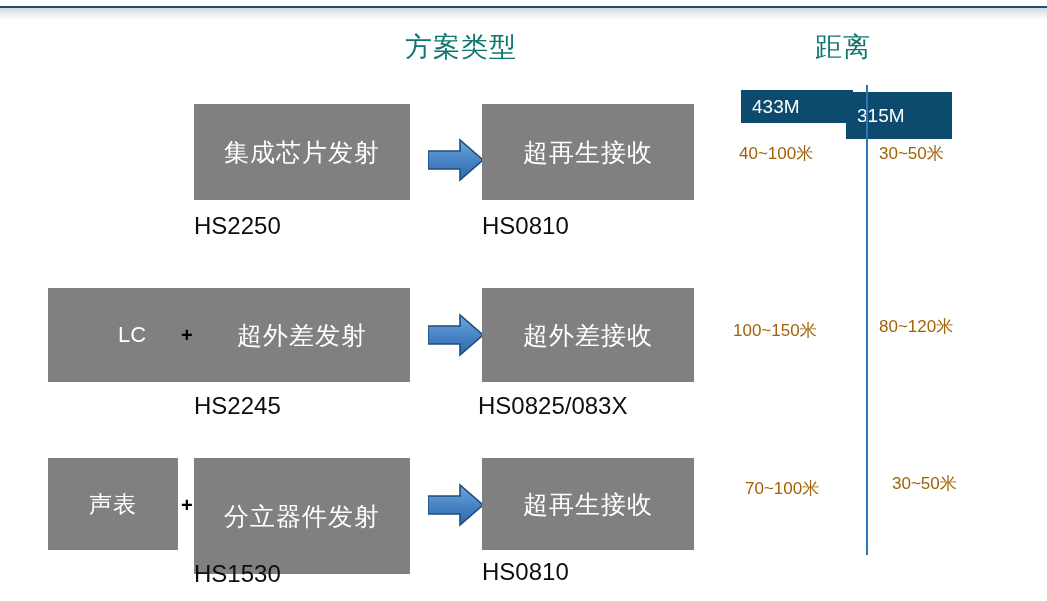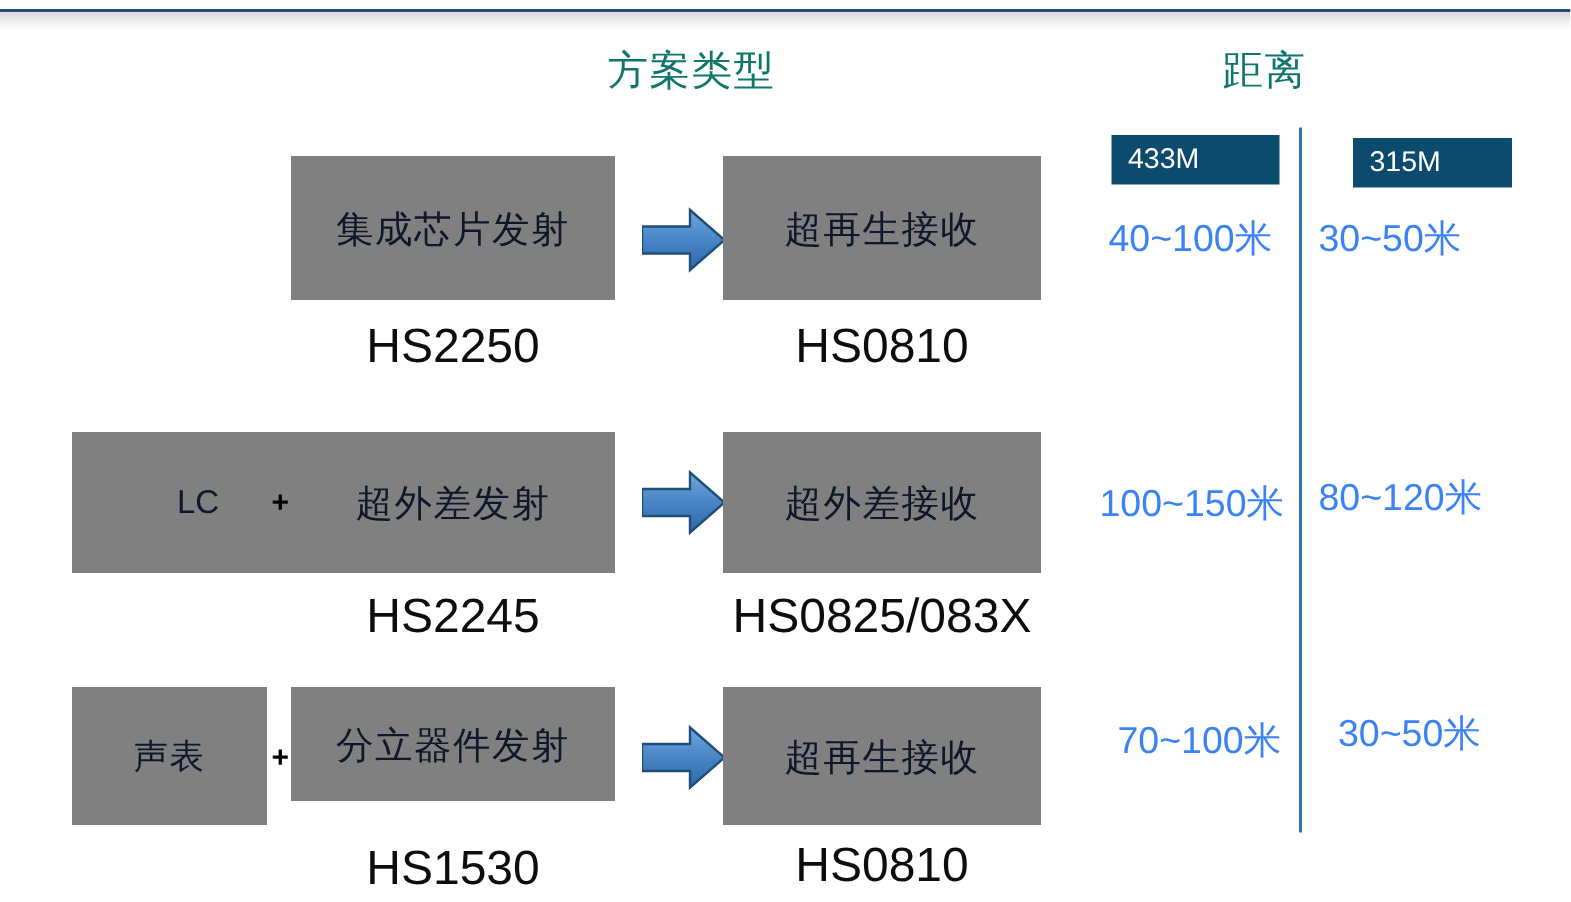--- a/index.html
+++ b/index.html
@@ -38,21 +38,21 @@
     white-space: nowrap;
     letter-spacing: 1px;
   }
   #heading-scheme { left: 405px; top: 29px; }
   #heading-distance { left: 815px; top: 29px; }
 
   
   .gbox {
     position: absolute;
     background: #808080;
-    color: #0f172a;
+    color: #ffffff;
     display: flex;
     align-items: center;
     justify-content: center;
     box-sizing: border-box;
   }
   .gbox .cn {
     font-family: "Liberation Serif", serif;
     font-size: 25px;
     letter-spacing: 1px;
     white-space: nowrap;
@@ -60,24 +60,24 @@
   .gbox .latin {
     font-family: "Liberation Sans", sans-serif;
     font-size: 22px;
     white-space: nowrap;
   }
 
   
   .caption {
     position: absolute;
     font-family: "Liberation Sans", sans-serif;
-    font-size: 32px;
+    font-size: 24px;
     color: #0d0d0d;
     white-space: nowrap;
-    text-align: center;
+    text-align: left;
   }
 
   
   .plus {
     position: absolute;
     font-family: "Liberation Sans", sans-serif;
     font-size: 20px;
     font-weight: bold;
     color: #000000;
   }
@@ -107,36 +107,36 @@
     position: absolute;
     left: 866px; top: 85px;
     width: 2px; height: 470px;
     background: #2e75b6;
   }
 
   
   .dist {
     position: absolute;
     font-family: "Liberation Sans", sans-serif;
-    font-size: 25px;
-    color: #3b82f6;
+    font-size: 17px;
+    color: #a16207;
     white-space: nowrap;
   }
 </style>
 </head>
 <body>
 
 <div id="top-rule"></div>
 <div id="top-gradient"></div>
 
 <div class="section-heading" id="heading-scheme">方案类型</div>
 <div class="section-heading" id="heading-distance">距离</div>
 
 <div class="freq-chip" style="left:741px; top:90px; width:112px; height:33px;">433M</div>
-<div class="freq-chip" style="left:902px; top:92px; width:106px; height:33px;">315M</div>
+<div class="freq-chip" style="left:846px; top:92px; width:106px; height:47px;">315M</div>
 
 <div id="col-divider"></div>
 
 <div class="gbox" style="left:194px; top:104px; width:216px; height:96px;">
   <span class="cn">集成芯片发射</span>
 </div>
 <div class="caption" style="left:194px; top:212px; width:216px;">HS2250</div>
 
 <svg class="arrow" style="left:428px; top:138px;" viewBox="0 0 56 44">
   <defs>
@@ -177,21 +177,21 @@
 <div class="caption" style="left:478px; top:392px; width:220px;">HS0825/083X</div>
 
 <div class="dist" style="left:733px; top:319px;">100~150米</div>
 <div class="dist" style="left:879px; top:315px;">80~120米</div>
 
 <div class="gbox" style="left:48px; top:458px; width:130px; height:92px;">
   <span class="cn" style="font-size:23px;">声表</span>
 </div>
 <div class="plus" style="left:181px; top:494px;">+</div>
 
-<div class="gbox" style="left:194px; top:458px; width:216px; height:76px;">
+<div class="gbox" style="left:194px; top:458px; width:216px; height:116px;">
   <span class="cn">分立器件发射</span>
 </div>
 <div class="caption" style="left:194px; top:560px; width:216px;">HS1530</div>
 
 <svg class="arrow" style="left:428px; top:483px;" viewBox="0 0 56 44">
   <polygon points="0,13 32,13 32,2 55,22 32,42 32,31 0,31" fill="url(#agrad1)" stroke="#1f4e79" stroke-width="1.6"></polygon>
 </svg>
 
 <div class="gbox" style="left:482px; top:458px; width:212px; height:92px;">
   <span class="cn">超再生接收</span>

